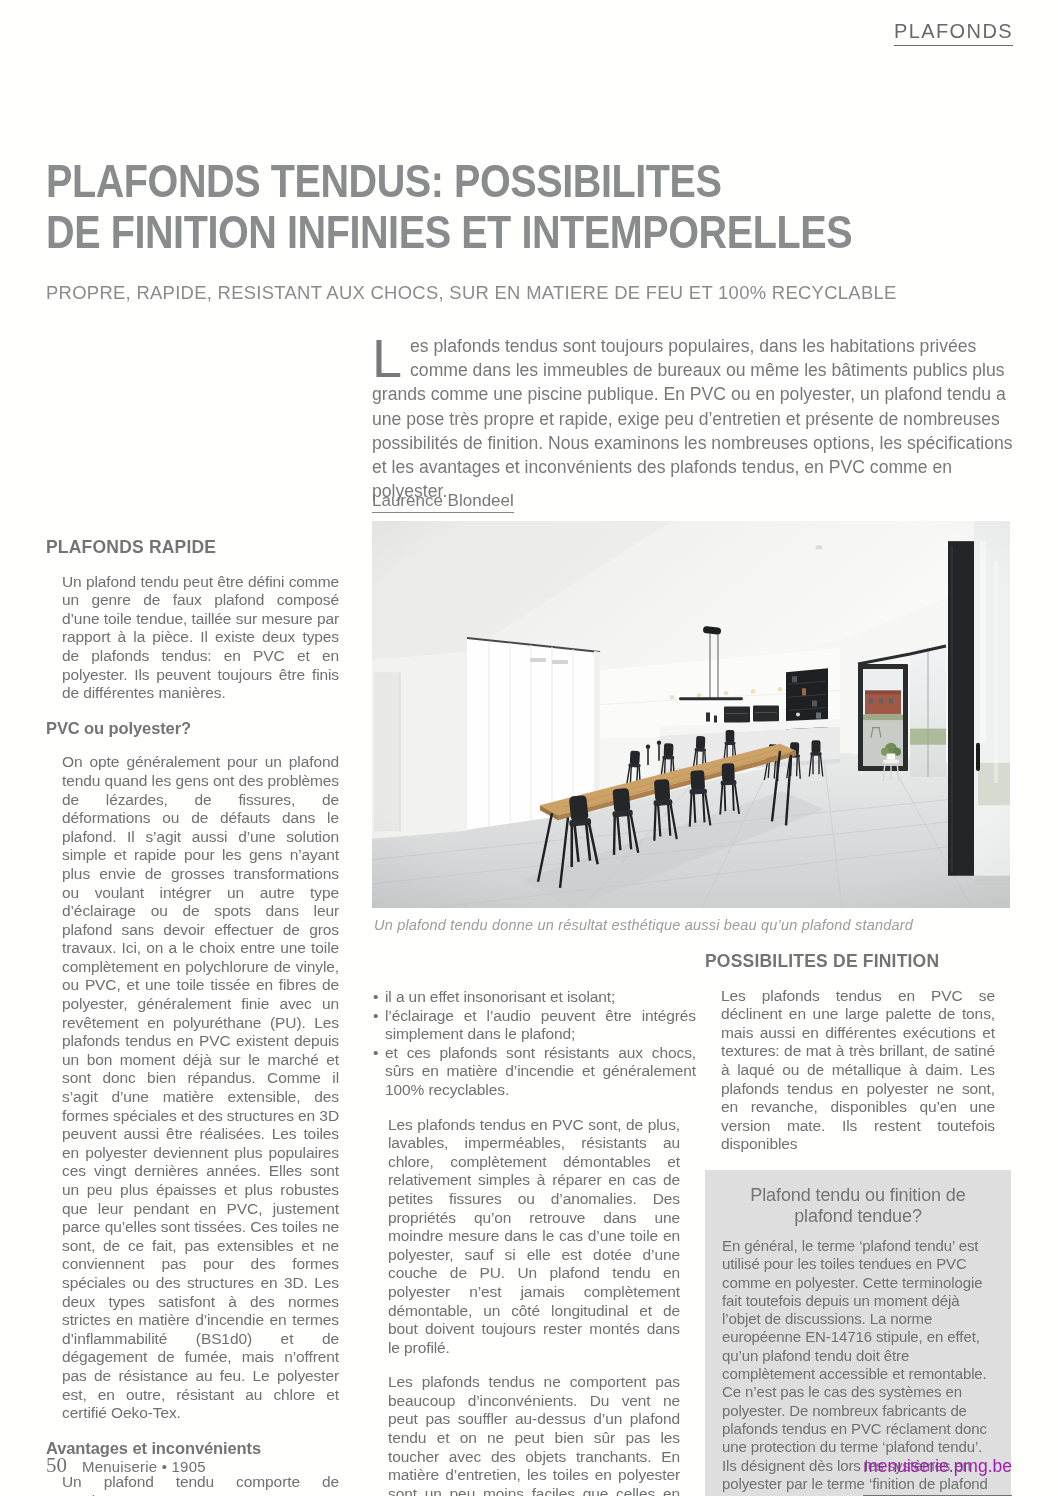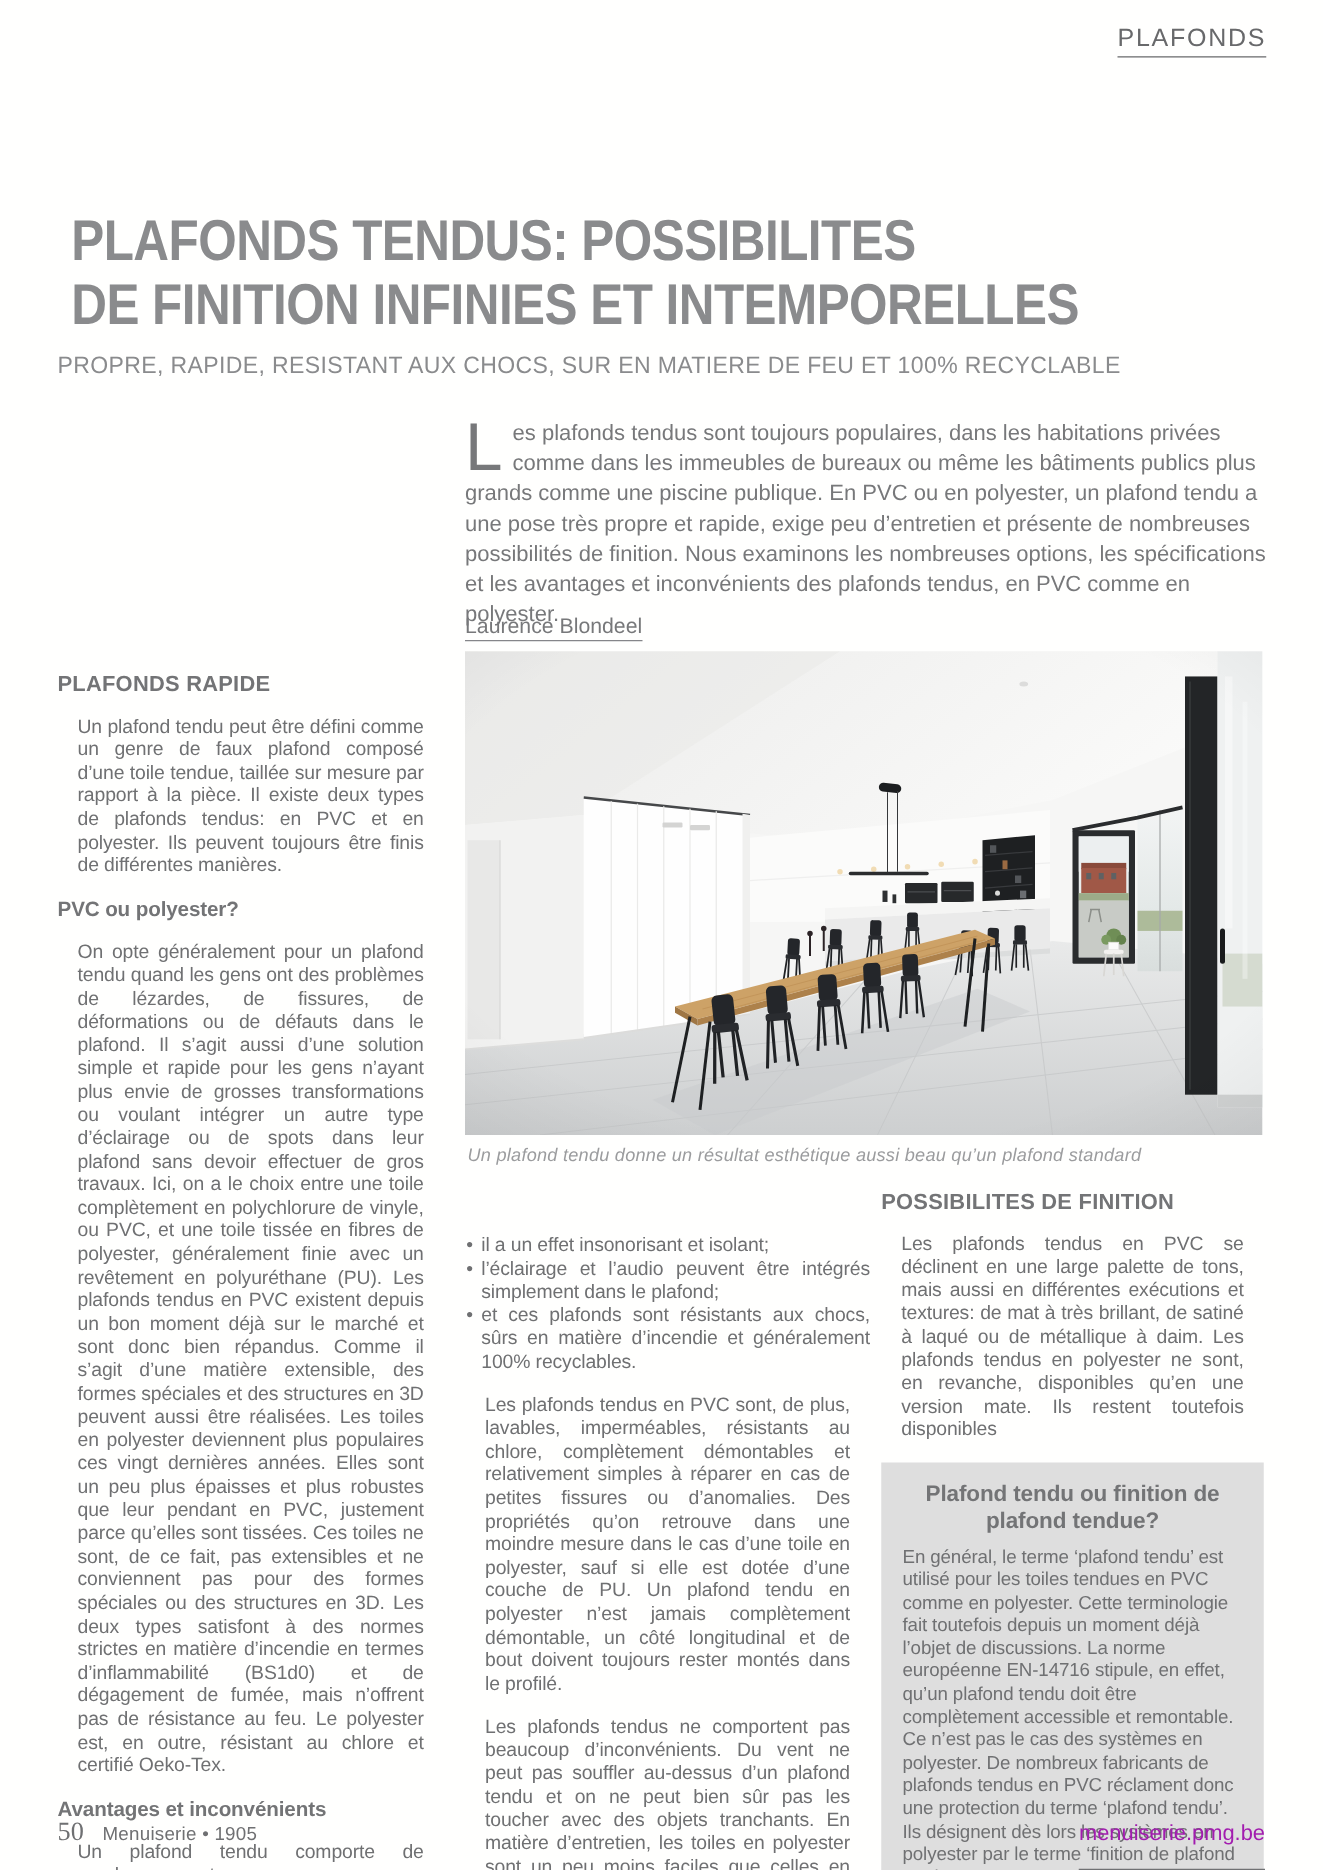--- a/index.html
+++ b/index.html
@@ -38,38 +38,38 @@
   h3.section{font-size:17.5px;font-weight:bold;color:#737476;margin:0 0 15px;
              letter-spacing:.2px;text-align:left;}
   h4.sub{font-size:16.5px;font-weight:bold;color:#737476;margin:13px 0 2px;text-align:left;}
   .col p{margin:16px;}
 
   ul.bullets{margin:0;padding:0;list-style:none;}
   ul.bullets li{position:relative;padding-left:13px;margin:0;}
   ul.bullets li::before{content:"\2022";position:absolute;left:1px;top:0;color:#6f7072;}
 
   .graybox{background:#dedede;margin-top:16px;padding:12px 17px 15px;}
-  .graybox h4{font-size:18px;line-height:21px;font-weight:bold;color:#737476;
+  .graybox h4{font-size:18px;line-height:21px;font-weight:normal;color:#737476;
               text-align:center;margin:3px 0 10px;}
   .graybox p{font-size:15px;line-height:18.3px;color:#6f7072;text-align:left;margin:0;}
 
   .footer-left{position:absolute;left:46px;top:1453px;display:flex;align-items:baseline;}
   .pageno{font-size:21px;color:#6f7072;font-family:Liberation Serif, serif;}
   .magname{font-size:15px;color:#6f7072;margin-left:15px;letter-spacing:.2px;}
   .website{position:absolute;right:46px;top:1456px;font-size:17.5px;color:#a21caf;
            border-bottom:1.5px solid #707173;padding-bottom:18px;text-decoration:none;}
 </style>
 </head>
 <body>
 
 <div class="page">
 
   <div class="kicker">PLAFONDS</div>
 
-  <h1 class="title" style="margin:11px;">
+  <h1 class="title" style="margin:0;">
     <span class="tl">PLAFONDS TENDUS: POSSIBILITES</span>
     <span class="tl">DE FINITION INFINIES ET INTEMPORELLES</span>
   </h1>
 
   <div class="subtitle">PROPRE, RAPIDE, RESISTANT AUX CHOCS, SUR EN MATIERE DE FEU ET 100% RECYCLABLE</div>
 
   <div class="intro">
     <span class="dropcap">L</span><span>es plafonds tendus sont toujours populaires, dans les habitations privées comme dans les immeubles de bureaux ou même les bâtiments publics plus grands comme une piscine publique. En PVC ou en polyester, un plafond tendu a une pose très propre et rapide, exige peu d’entretien et présente de nombreuses possibilités de finition. Nous examinons les nombreuses options, les spécifications et les avantages et inconvénients des plafonds tendus, en PVC comme en polyester.</span>
   </div>
 

